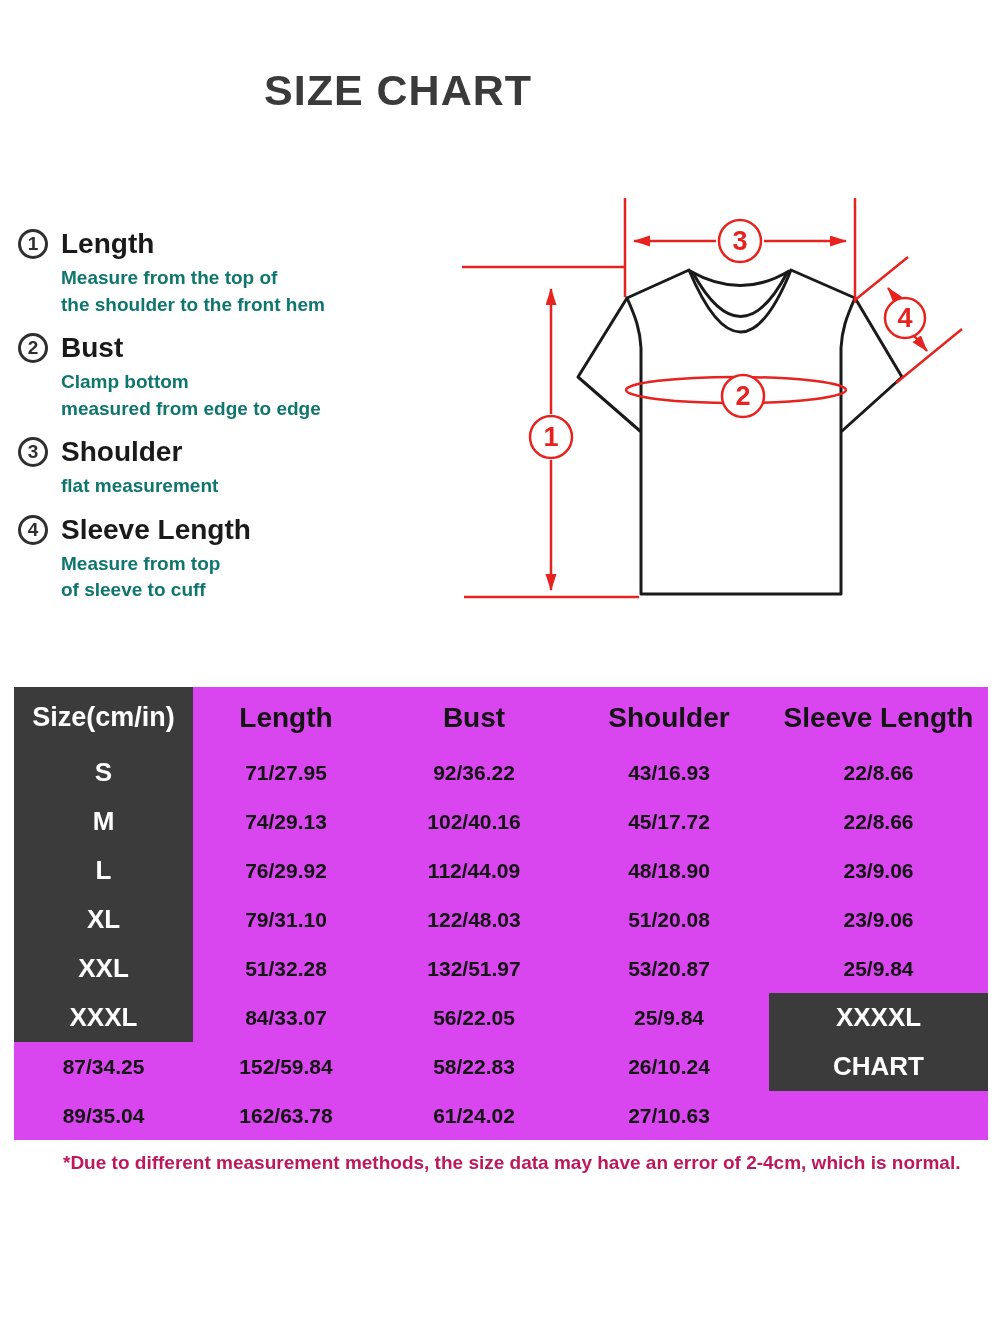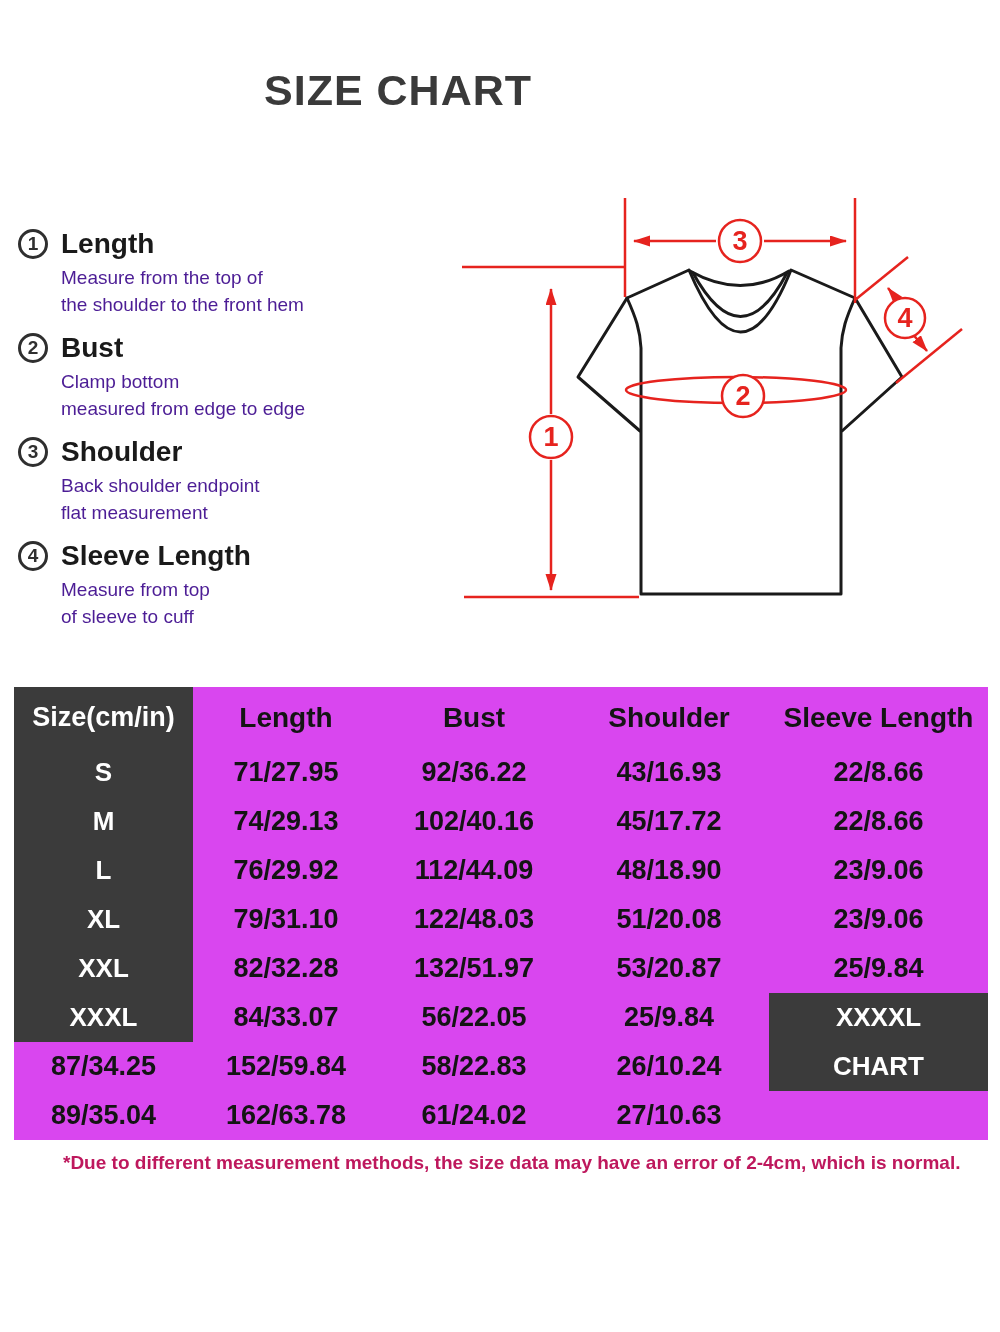--- a/index.html
+++ b/index.html
@@ -21,36 +21,36 @@
   .instr-item{margin-bottom:14px;}
   .instr-head{display:flex; align-items:center; gap:13px; height:32px;}
   .instr-num{
     width:24px;height:24px; border:3px solid #2f2f2f; border-radius:50%;
     display:flex;align-items:center;justify-content:center;
     font-size:19px;font-weight:bold;color:#2f2f2f; flex:0 0 auto;
   }
   .instr-name{font-size:28px;font-weight:bold;color:#1a1a1a;}
   .instr-desc{
     margin:5px 0 0 43px;
-    font-size:19px;font-weight:normal;color:#4c1d95;line-height:26.5px;
+    font-size:19px;font-weight:bold;color:#0f766e;line-height:26.5px;
   }
   
   .diagram{position:absolute; left:440px; top:180px;}
   
   .size-table{
     position:absolute; left:14px; top:687px;
     width:974px; height:453px;
     background:#d946ef;
     display:grid;
     grid-template-columns:179px 186px 190px 200px 219px;
     grid-template-rows:61px repeat(8, 49px);
   }
   .cell{
     display:flex; align-items:center; justify-content:center;
-    font-weight:bold; color:#141414; font-size:27px;
+    font-weight:bold; color:#141414; font-size:21px;
   }
   .cell.head{font-size:28px;}
   .cell.dark{background:#3b3b3b; color:#ffffff; font-size:26px;}
   .cell.dark.head{font-size:27px;}
   
   .footnote{
     position:absolute; left:63px; top:1152px;
     font-size:19px; font-weight:bold; color:#be185d;
   }
 </style>
@@ -79,21 +79,20 @@
       <div>Clamp bottom</div>
       <div>measured from edge to edge</div>
     </div>
   </div>
   <div class="instr-item">
     <div class="instr-head">
       <span class="instr-num">3</span>
       <span class="instr-name">Shoulder</span>
     </div>
     <div class="instr-desc">
-      <div>Back shoulder endpoint</div>
       <div>flat measurement</div>
     </div>
   </div>
   <div class="instr-item">
     <div class="instr-head">
       <span class="instr-num">4</span>
       <span class="instr-name">Sleeve Length</span>
     </div>
     <div class="instr-desc">
       <div>Measure from top</div>
@@ -179,21 +178,21 @@
   <div class="cell">48/18.90</div>
   <div class="cell">23/9.06</div>
 
   <div class="cell dark">XL</div>
   <div class="cell">79/31.10</div>
   <div class="cell">122/48.03</div>
   <div class="cell">51/20.08</div>
   <div class="cell">23/9.06</div>
 
   <div class="cell dark">XXL</div>
-  <div class="cell">82/32.28</div>
+  <div class="cell">51/32.28</div>
   <div class="cell">132/51.97</div>
   <div class="cell">53/20.87</div>
   <div class="cell">25/9.84</div>
 
   <div class="cell dark">XXXL</div>
   <div class="cell">84/33.07</div>
   <div class="cell">56/22.05</div>
   <div class="cell">25/9.84</div>
 
   <div class="cell dark">XXXXL</div>

